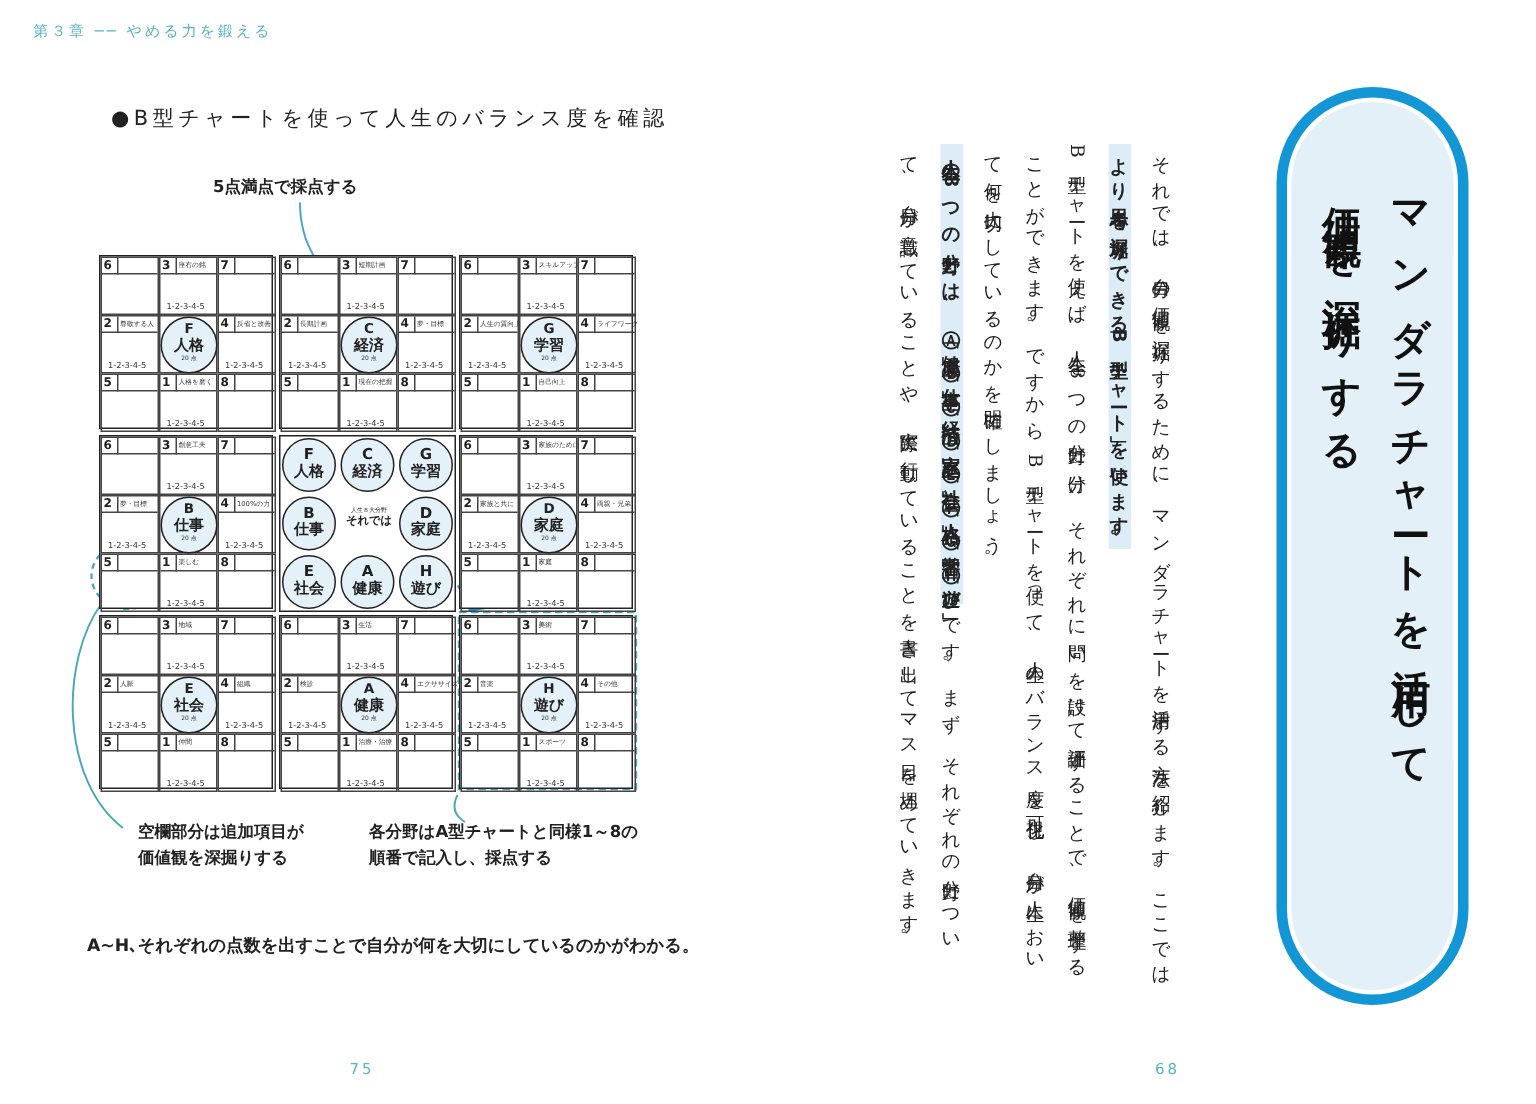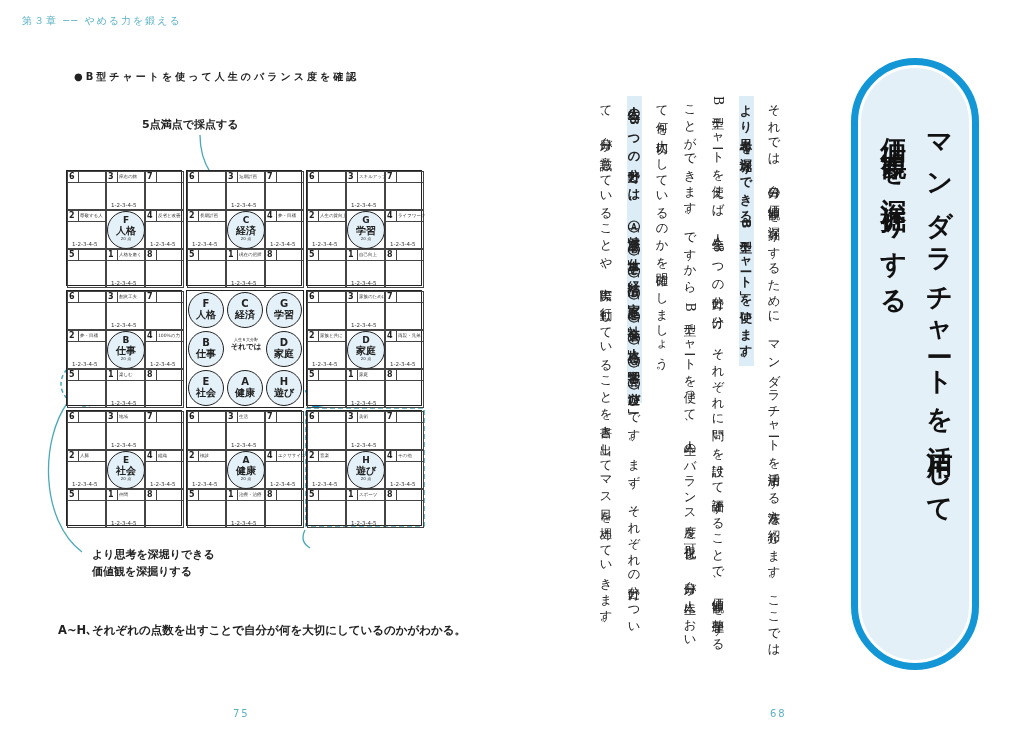--- a/index.html
+++ b/index.html
@@ -1,20 +1,20 @@
 <!DOCTYPE html>
 <html><head>
 <meta charset="utf-8">
 <style>
   * { box-sizing: border-box; margin: 0; padding: 0; }
   html, body { width: 1024px; height: 736px; background: #ffffff; overflow: hidden; }
   body { position: relative; font-family: "DejaVu Sans", sans-serif; color: #222; }
 
   .running-head { position: absolute; left: 22px; top: 14px; font-size: 10px; color: #5bb3c6; letter-spacing: 2px; }
-  .fig-title { position: absolute; left: 74px; top: 70px; font-size: 10px; font-weight: bold; letter-spacing: 3px; color: #222; }
+  .fig-title { position: absolute; left: 74px; top: 70px; font-size: 14px; font-weight: normal; letter-spacing: 3px; color: #222; }
   .annot { position: absolute; font-size: 11px; font-weight: bold; color: #222; line-height: 17px; }
   .footnote { position: absolute; left: 58px; top: 623px; font-size: 11.5px; font-weight: bold; color: #222; }
   .page-num { position: absolute; top: 708px; font-size: 10px; color: #5bb3c6; letter-spacing: 2px; }
 
   
   .chart { position: absolute; left: 66px; top: 170px; width: 358px; height: 356px; }
   .block { position: absolute; width: 116px; height: 116px; border: 1.5px solid #222; background: #fff; }
   .cell { position: absolute; border: 0.7px solid #444; }
   .num { position: absolute; font-size: 8px; font-weight: bold; color: #222; left: 1px; top: 0px; }
   .tag { position: absolute; font-size: 4.5px; color: #333; left: 12px; top: 2px; white-space: nowrap; }
@@ -638,24 +638,26 @@
         <span class="name">遊び</span>
       </div>
       <div class="center-label">
         <span class="sm">人生８大分野</span>
         <span class="lg">それでは</span>
       </div>
     </div>
   </div>
 
 <div class="annot" style="left:92px;top:546px;">
-  <div>より思考を深堀りできる</div>
+  <div>空欄部分は追加項目が</div>
   <div>価値観を深掘りする</div>
 </div>
 <div class="annot" style="left:246px;top:546px;">
+  <div>各分野はA型チャートと同様1～8の</div>
+  <div>順番で記入し、採点する</div>
 </div>
 <div class="footnote">A~H､それぞれの点数を出すことで自分が何を大切にしているのかがわかる。</div>
 <div class="page-num" style="left:233px;">75</div>
 
 <div class="title-box">
   <div class="vtitle" style="right:14px;top:52px;">マンダラチャートを活用して</div>
   <div class="vtitle" style="right:60px;top:52px;">価値観を深掘りする</div>
 </div>
 
 <div class="body-text">

